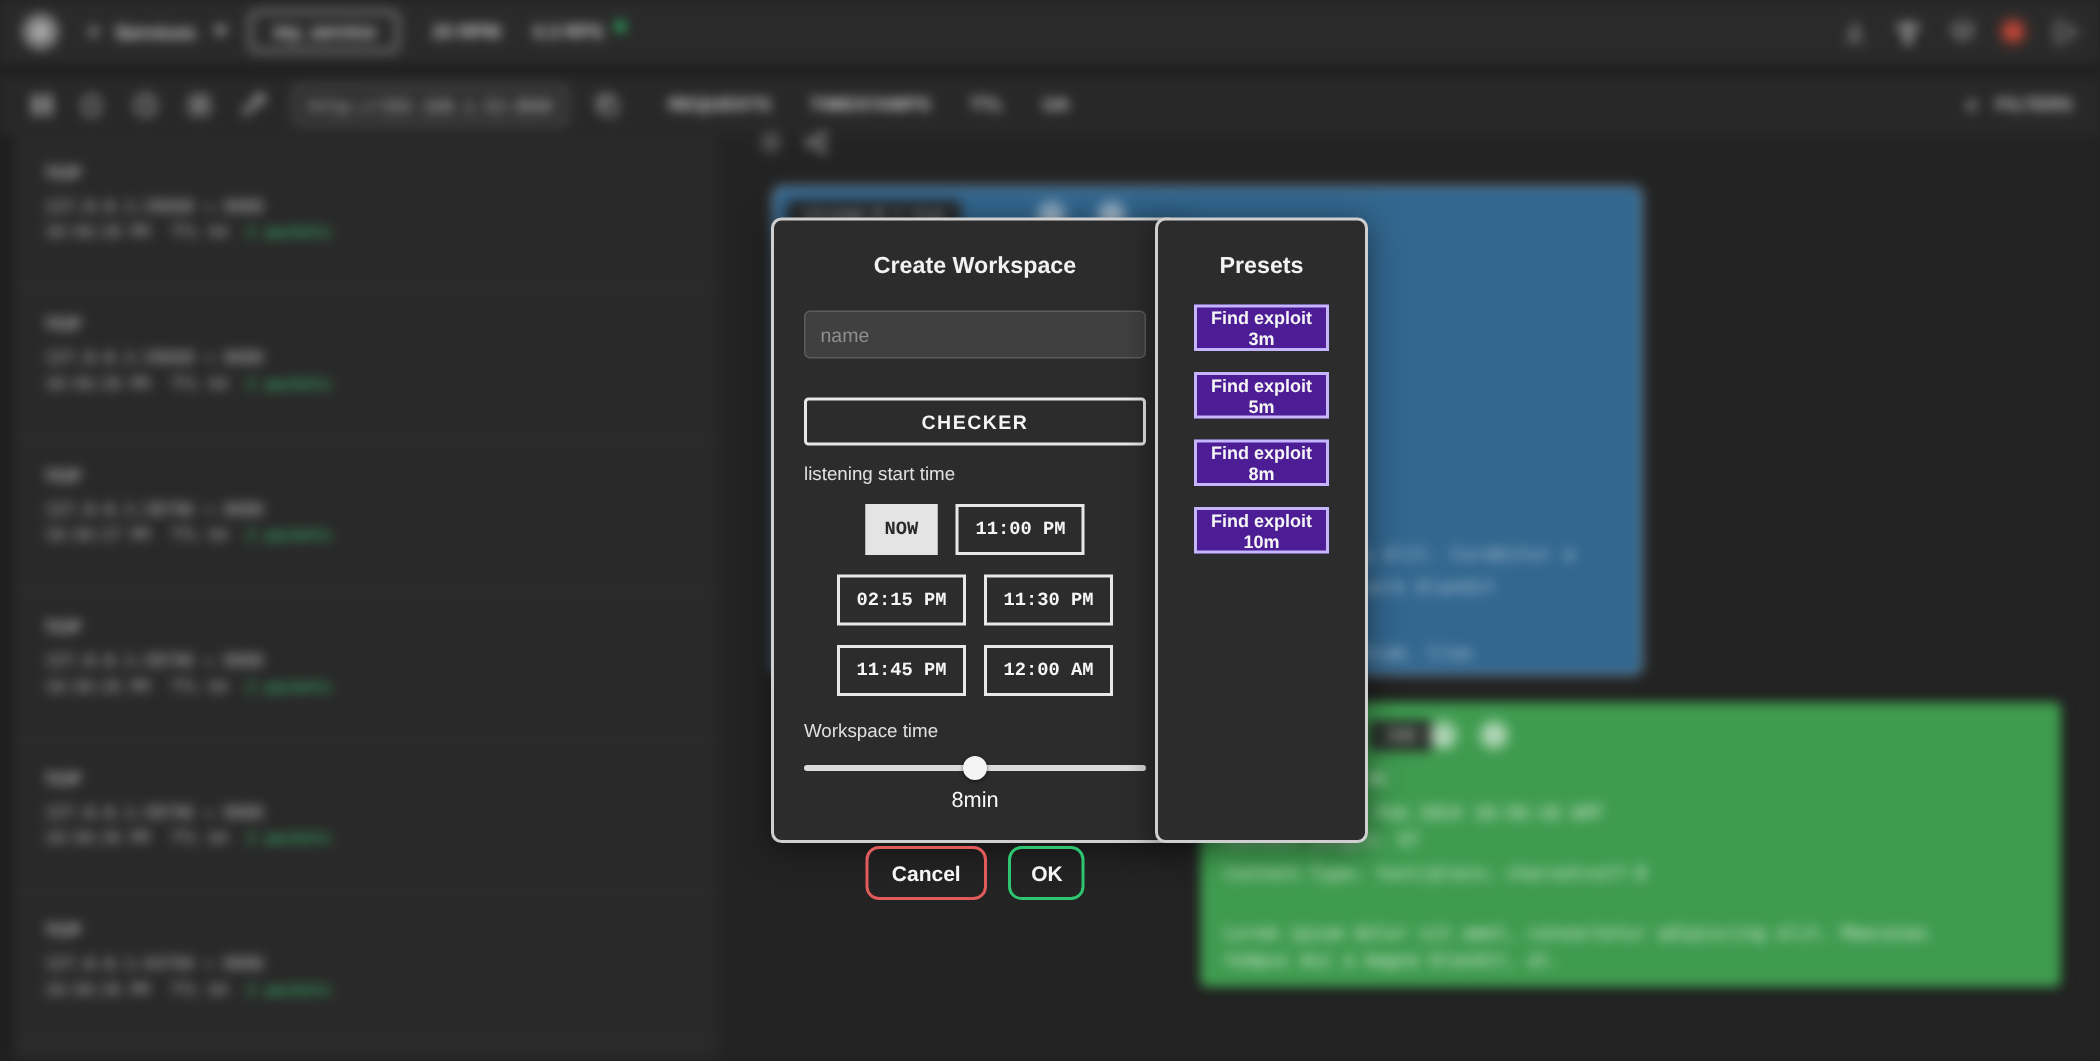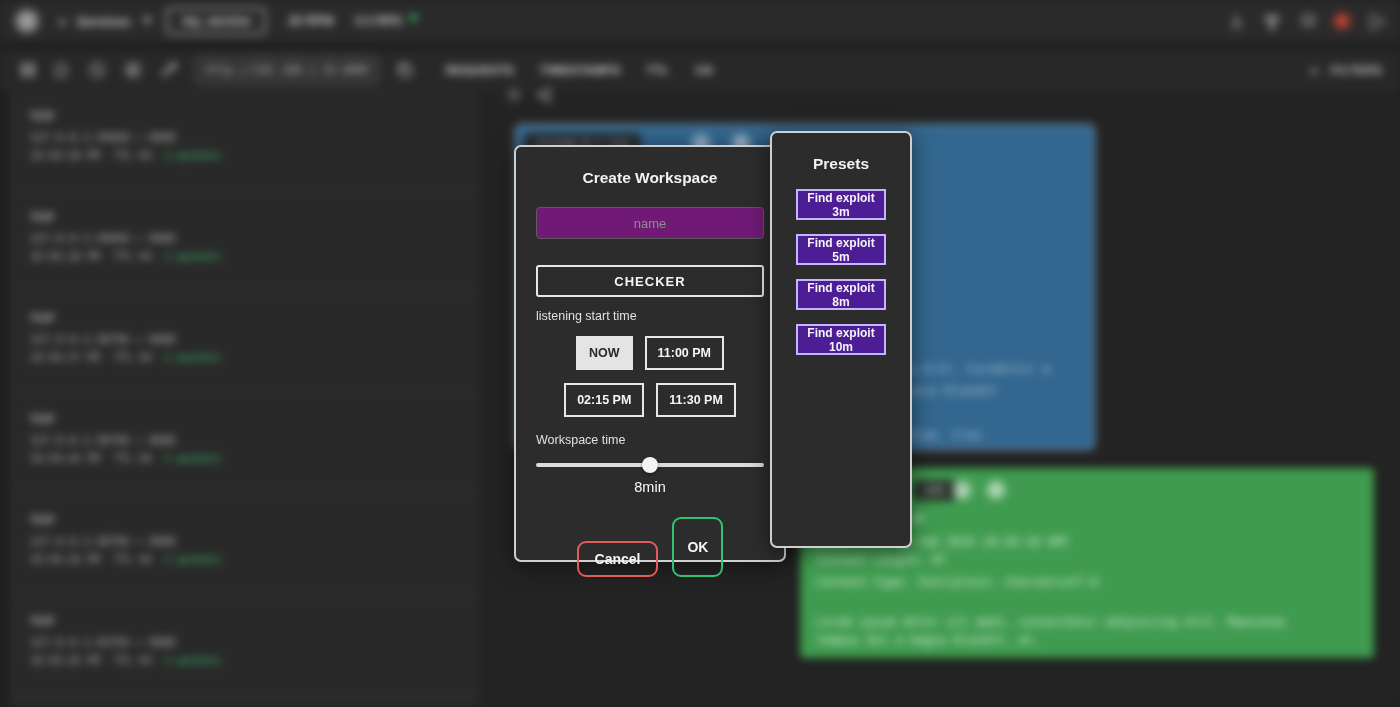--- a/index.html
+++ b/index.html
@@ -65,44 +65,44 @@
     color:rgba(205,220,232,.78); font-family:"DejaVu Sans Mono", monospace; white-space:nowrap; overflow:hidden; }
   .res-line { position:absolute; left:16px; right:12px; font-size:12px;
     color:#def0de; font-family:"DejaVu Sans Mono", monospace; white-space:nowrap; overflow:hidden; }
 
   
   .overlay { position:absolute; inset:0; }
   .dialog { position:absolute; background:#2c2c2c; border:2px solid #cfcfcf; border-radius:7px;
     box-shadow:0 4px 22px rgba(0,0,0,.5); color:#efefef; }
   .modal { left:514px; top:145px; width:272px; height:417px; padding:16px 20px; text-align:center; }
   .dlg-title { font-size:15.5px; font-weight:bold; color:#f2f2f2; margin-top:6px; }
-  .name-input { margin-top:20px; width:100%; height:32px; background:#701a75; border:1px solid #5c5c5c;
+  .name-input { margin-top:20px; width:100%; height:32px; background:#404040; border:1px solid #5c5c5c;
     border-radius:4px; color:#c5c5c5; font-size:13px; padding:0 10px; outline:none;
-    font-family:"Liberation Sans", sans-serif;text-align:center; }
+    font-family:"Liberation Sans", sans-serif; }
   .name-input::placeholder { color:#8f8f8f; }
   .checker-btn { margin-top:26px; width:100%; height:32px; background:transparent;
     border:2px solid #e8e8e8; border-radius:3px; color:#f5f5f5; font-weight:bold;
     font-size:13px; letter-spacing:1px; font-family:"Liberation Sans", sans-serif; cursor:pointer; }
   .small-label { margin-top:12px; text-align:left; font-size:12.5px; color:#e0e0e0; }
   .time-row { display:flex; justify-content:center; gap:12px; margin-top:13px; }
   .time-btn { background:#2c2c2c; border:2px solid #e8e8e8; color:#f5f5f5; font-weight:bold;
-    font-size:12.5px; padding:8px 11px; font-family:Liberation Sans, sans-serif; cursor:pointer; }
+    font-size:12.5px; padding:8px 11px; font-family:Liberation Mono, monospace; cursor:pointer; }
   .time-btn.selected { background:#e4e4e4; color:#2a2a2a; border-color:#e4e4e4; }
   .slider { position:relative; height:16px; margin-top:10px; }
   .slider .track { position:absolute; left:0; right:0; top:6px; height:4px; background:#dcdcdc; border-radius:2px; }
   .slider .thumb { position:absolute; left:50%; top:0; width:16px; height:16px; border-radius:50%;
     background:#f4f4f4; transform:translateX(-50%); box-shadow:0 1px 3px rgba(0,0,0,.5); }
   .rec-value { margin-top:6px; font-size:14.5px; font-weight:normal; color:#fafafa; }
   .dlg-actions { display:flex; justify-content:center; gap:14px; margin-top:22px;align-items:flex-end; }
   .cancel-btn { background:transparent; border:2px solid #e25b5b; border-radius:9px; color:#f5f5f5;
     font-weight:bold; font-size:14px; padding:8px 16px; font-family:"Liberation Sans", sans-serif; cursor:pointer; }
   .ok-btn { background:transparent; border:2px solid #2fc46f; border-radius:9px; color:#f5f5f5;
-    font-weight:bold; font-size:14px; padding:20px 13px; font-family:"Liberation Sans", sans-serif; cursor:pointer; }
-
-  .presets { left:770px; top:131px; width:142px; height:417px; padding:16px 16px; text-align:center; }
+    font-weight:bold; font-size:14px; padding:8px 13px; font-family:"Liberation Sans", sans-serif; cursor:pointer; }
+
+  .presets { left:770px; top:145px; width:142px; height:417px; padding:16px 16px; text-align:center; }
   .preset-btn { display:block; margin:0 auto 14px auto; width:90px; height:31px; background:#4c1d95;
     border:2px solid #c4b5fd; color:#f5f5f5; font-weight:bold; font-size:12px;
     font-family:"Liberation Sans", sans-serif; cursor:pointer; }
   .presets .dlg-title { margin-bottom:16px; }
 
   svg { display:block; }
 </style>
 </head>
 <body>
 
@@ -298,20 +298,24 @@
       <div class="small-label">listening start time</div>
 
       <div class="time-row">
         <button class="time-btn selected">NOW</button>
         <button class="time-btn">11:00 PM</button>
       </div>
       <div class="time-row">
         <button class="time-btn">02:15 PM</button>
         <button class="time-btn">11:30 PM</button>
       </div>
+      <div class="time-row">
+        <button class="time-btn">11:45 PM</button>
+        <button class="time-btn">12:00 AM</button>
+      </div>
 
       <div class="small-label" style="margin-top:16px">Workspace time</div>
       <div class="slider">
         <span class="track"></span>
         <span class="thumb"></span>
       </div>
       <div class="rec-value">8min</div>
 
       <div class="dlg-actions">
         <button class="cancel-btn">Cancel</button>

